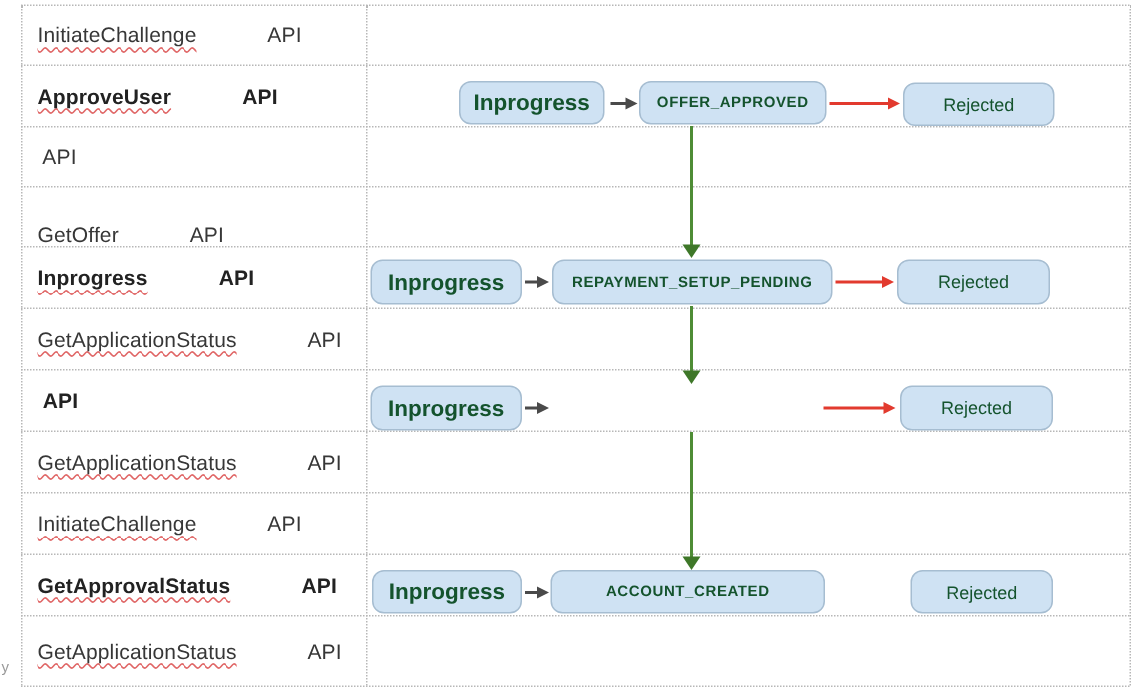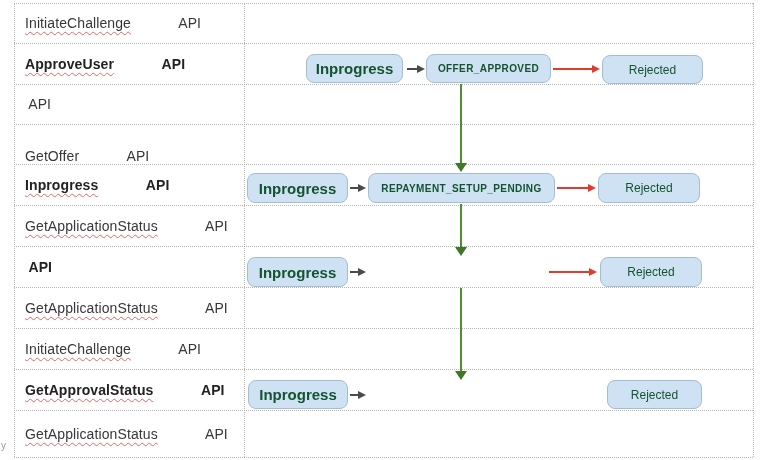--- a/index.html
+++ b/index.html
@@ -130,17 +130,18 @@
   <div class="green-arrow" style="top:288px;height:92px">
       <span class="shaft" style="height:85px"></span>
       <span class="head"></span>
     </div>
 
   <div class="flowbox inprogress-box" style="left:248px;top:380px;width:100px;height:29px">Inprogress</div>
   <div class="harrow gray-arrow" style="left:350px;top:390px;width:16px">
       <span class="shaft" style="width:10px"></span>
       <span class="head"></span>
     </div>
+  <div class="flowbox state-box" style="left:367px;top:380px;width:183px;height:29px">ACCOUNT_CREATED</div>
   <div class="flowbox rejected-box" style="left:607px;top:380px;width:95px;height:29px">Rejected</div>
 
   <div class="stray-text">y</div>
 
 </div>
 
 </body></html>

